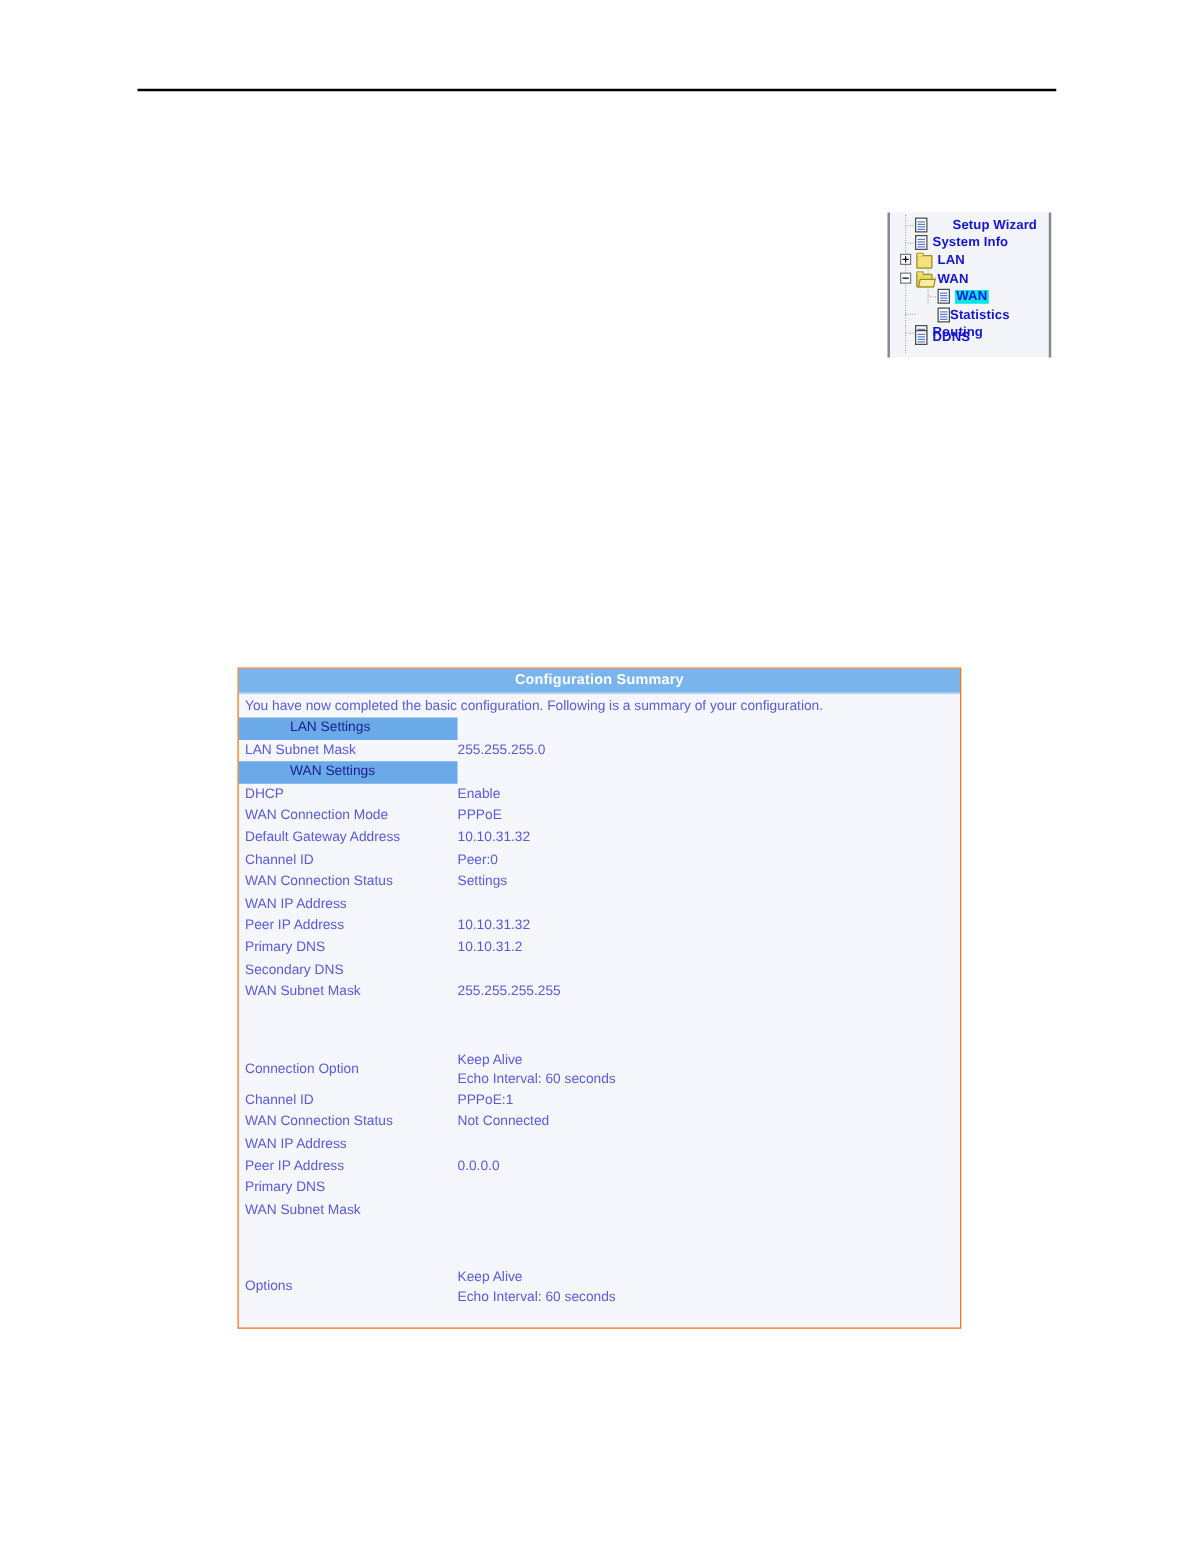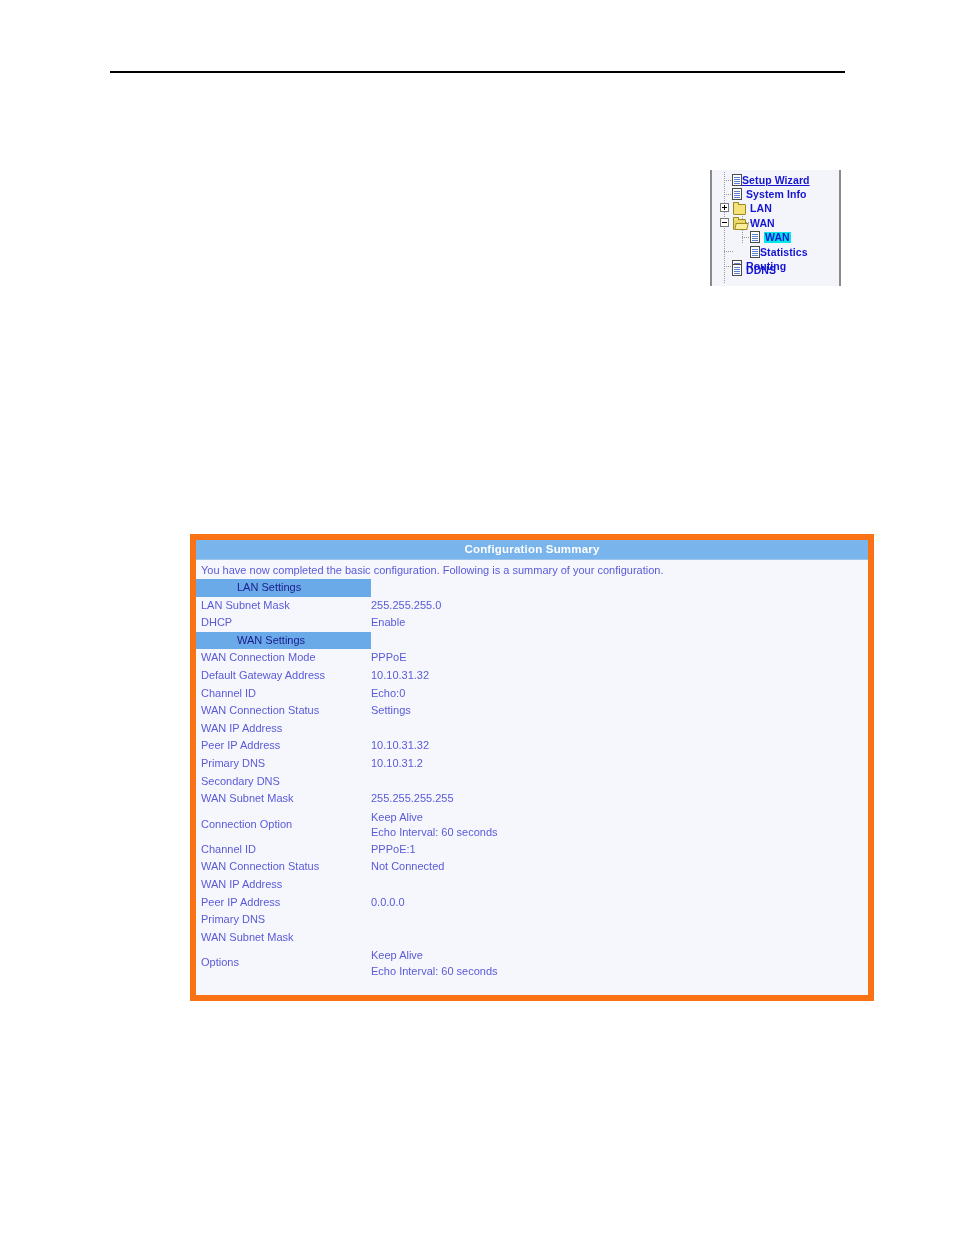--- a/index.html
+++ b/index.html
@@ -161,22 +161,22 @@
     border: 1px solid #9a8a20;
     box-sizing: border-box;
     transform: skewX(-12deg);
   }
 
   
   .cfg-table {
     position: absolute;
     left: 190px;
     top: 534px;
-    width: 684px;
-    border: 6px solid #f97316;
+    width: 579px;
+    border: 1px solid #f97316;
     box-sizing: border-box;
     background: #f6f7fd;
   }
   .cfg-header {
     background: #79b4ec;
     color: #ffffff;
     font-weight: bold;
     font-size: 11.5px;
     text-align: center;
     padding: 3px 0 4px 0;
@@ -210,20 +210,21 @@
     line-height: 17.6px;
     white-space: pre-line;
   }
   .cfg-row.section .lbl {
     background: #6aaae8;
     color: #1c1c8c;
     padding-left: 41px;
   }
   .cfg-row.tall {
     min-height: 33px;
+    margin-top: 36px;
   }
   .cfg-row.tall .lbl {
     line-height: 33px;
   }
   .cfg-row.tall .val {
     line-height: 15.5px;
     padding-top: 2px;
   }
 </style>
 </head>
@@ -239,21 +240,21 @@
 
     <div class="dotline-h" style="left:12px; top:10px; width:9px;"></div>
     <div class="dotline-h" style="left:12px; top:24px; width:9px;"></div>
     <div class="dotline-h" style="left:30px; top:52px; width:9px;"></div>
     <div class="dotline-h" style="left:30px; top:67px; width:9px;"></div>
     <div class="dotline-h" style="left:12px; top:81px; width:9px;"></div>
     <div class="dotline-h" style="left:12px; top:96px; width:9px;"></div>
 
     <div class="tree-row" style="top:3px; left:20px;">
       <span class="icon-page" style="position:relative;"></span>
-      <span class="tree-label" style="margin-left:0;text-decoration:underline;">Setup Wizard</span>
+      <span class="tree-label" style="margin-left:20px;">Setup Wizard</span>
     </div>
 
     <div class="tree-row" style="top:17px; left:20px;">
       <span class="icon-page" style="position:relative;"></span>
       <span class="tree-label" style="margin-left:4px;">System Info</span>
     </div>
 
     <div class="expander plus" style="left:8px; top:33px;"></div>
     <div class="tree-row" style="top:31px; left:21px;">
       <span class="icon-folder" style="position:relative; top:1px;"></span>
@@ -294,39 +295,39 @@
   <div class="cfg-intro">You have now completed the basic configuration. Following is a summary of your configuration.</div>
   <div class="cfg-body" id="cfg-body">
       <div class="cfg-row section">
         <div class="lbl">LAN Settings</div>
         <div class="val"></div>
       </div>
       <div class="cfg-row">
         <div class="lbl">LAN Subnet Mask</div>
         <div class="val">255.255.255.0</div>
       </div>
+      <div class="cfg-row section">
+        <div class="lbl">WAN Settings</div>
+        <div class="val"></div>
+      </div>
       <div class="cfg-row">
         <div class="lbl">DHCP</div>
         <div class="val">Enable</div>
       </div>
-      <div class="cfg-row section">
-        <div class="lbl">WAN Settings</div>
-        <div class="val"></div>
-      </div>
       <div class="cfg-row">
         <div class="lbl">WAN Connection Mode</div>
         <div class="val">PPPoE</div>
       </div>
       <div class="cfg-row">
         <div class="lbl">Default Gateway Address</div>
         <div class="val">10.10.31.32</div>
       </div>
       <div class="cfg-row">
         <div class="lbl">Channel ID</div>
-        <div class="val">Echo:0</div>
+        <div class="val">Peer:0</div>
       </div>
       <div class="cfg-row">
         <div class="lbl">WAN Connection Status</div>
         <div class="val">Settings</div>
       </div>
       <div class="cfg-row">
         <div class="lbl">WAN IP Address</div>
       </div>
       <div class="cfg-row">
         <div class="lbl">Peer IP Address</div>

